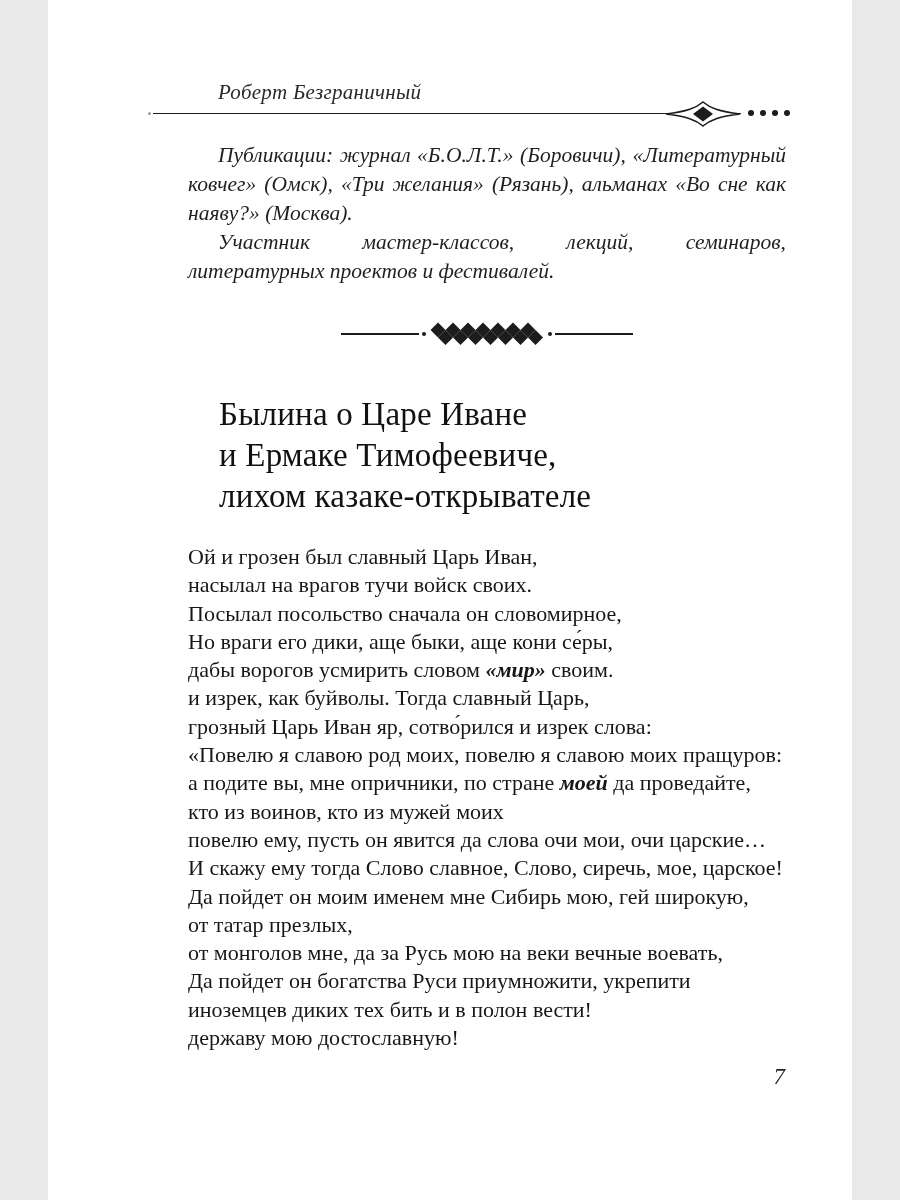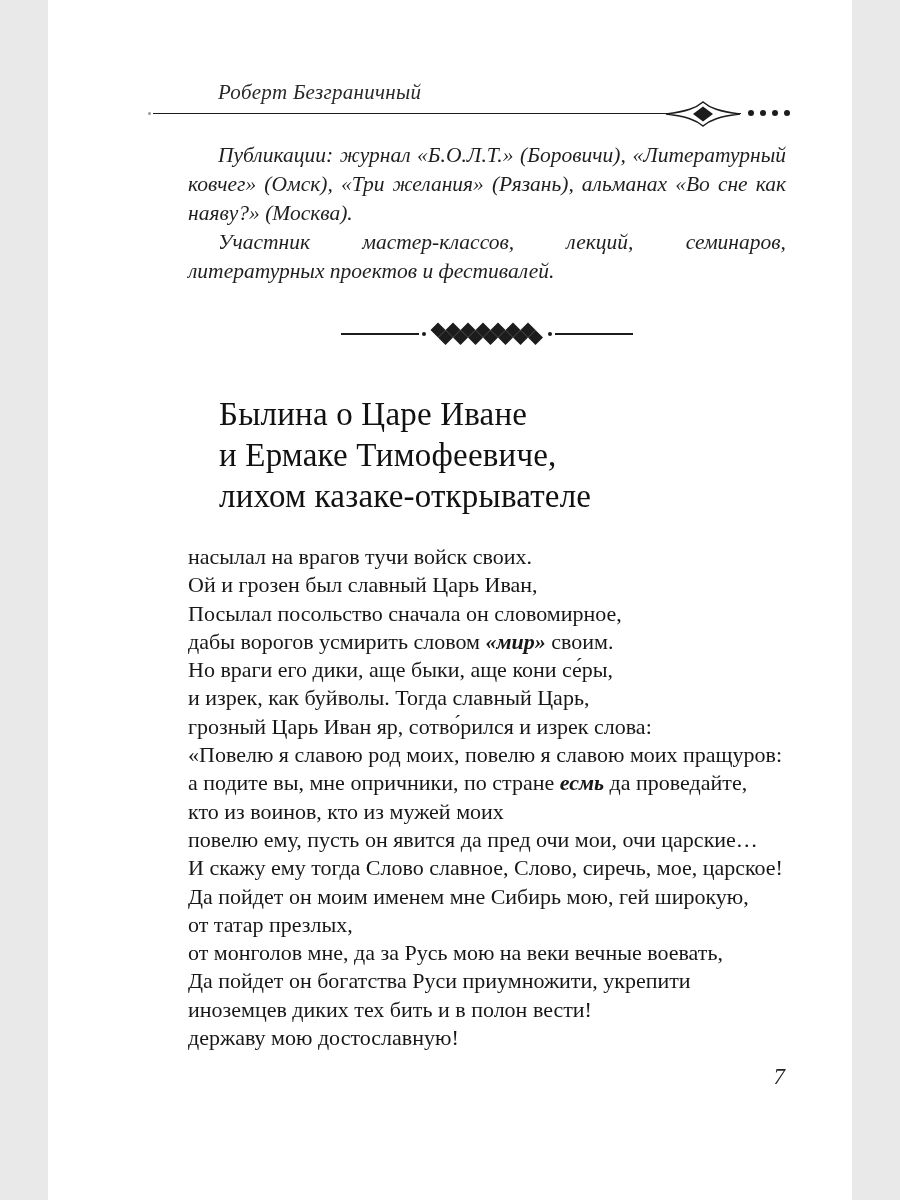--- a/index.html
+++ b/index.html
@@ -101,31 +101,31 @@
     <div class="div-line"></div>
   </div>
 
   <div class="poem-title">
       <div>Былина о Царе Иване</div>
       <div>и Ермаке Тимофеевиче,</div>
       <div>лихом казаке-открывателе</div>
     </div>
 
   <div class="poem">
+      <div class="poem-line"><span>Ой и грозен был славный Царь Иван,</span></div>
       <div class="poem-line"><span>насылал на врагов тучи войск своих.</span></div>
-      <div class="poem-line"><span>Ой и грозен был славный Царь Иван,</span></div>
       <div class="poem-line"><span>Посылал посольство сначала он словомирное,</span></div>
+      <div class="poem-line"><span>Но враги его дики, аще быки, аще кони се́ры,</span></div>
       <div class="poem-line"><span>дабы ворогов усмирить словом </span><span class="bi">«мир»</span><span> своим.</span></div>
-      <div class="poem-line"><span>Но враги его дики, аще быки, аще кони се́ры,</span></div>
       <div class="poem-line"><span>и изрек, как буйволы. Тогда славный Царь,</span></div>
       <div class="poem-line"><span>грозный Царь Иван яр, сотво́рился и изрек слова:</span></div>
       <div class="poem-line"><span>«Повелю я славою род моих, повелю я славою моих пращуров:</span></div>
-      <div class="poem-line"><span>а подите вы, мне опричники, по стране </span><span class="bi">есмь</span><span> да проведайте,</span></div>
+      <div class="poem-line"><span>а подите вы, мне опричники, по стране </span><span class="bi">моей</span><span> да проведайте,</span></div>
       <div class="poem-line"><span>кто из воинов, кто из мужей моих</span></div>
-      <div class="poem-line"><span>повелю ему, пусть он явится да пред очи мои, очи царские…</span></div>
+      <div class="poem-line"><span>повелю ему, пусть он явится да слова очи мои, очи царские…</span></div>
       <div class="poem-line"><span>И скажу ему тогда Слово славное, Слово, сиречь, мое, царское!</span></div>
       <div class="poem-line"><span>Да пойдет он моим именем мне Сибирь мою, гей широкую,</span></div>
       <div class="poem-line"><span>от татар презлых,</span></div>
       <div class="poem-line"><span>от монголов мне, да за Русь мою на веки вечные воевать,</span></div>
       <div class="poem-line"><span>Да пойдет он богатства Руси приумножити, укрепити</span></div>
       <div class="poem-line"><span>иноземцев диких тех бить и в полон вести!</span></div>
       <div class="poem-line"><span>державу мою достославную!</span></div>
     </div>
 
   <div class="page-number">7</div>

